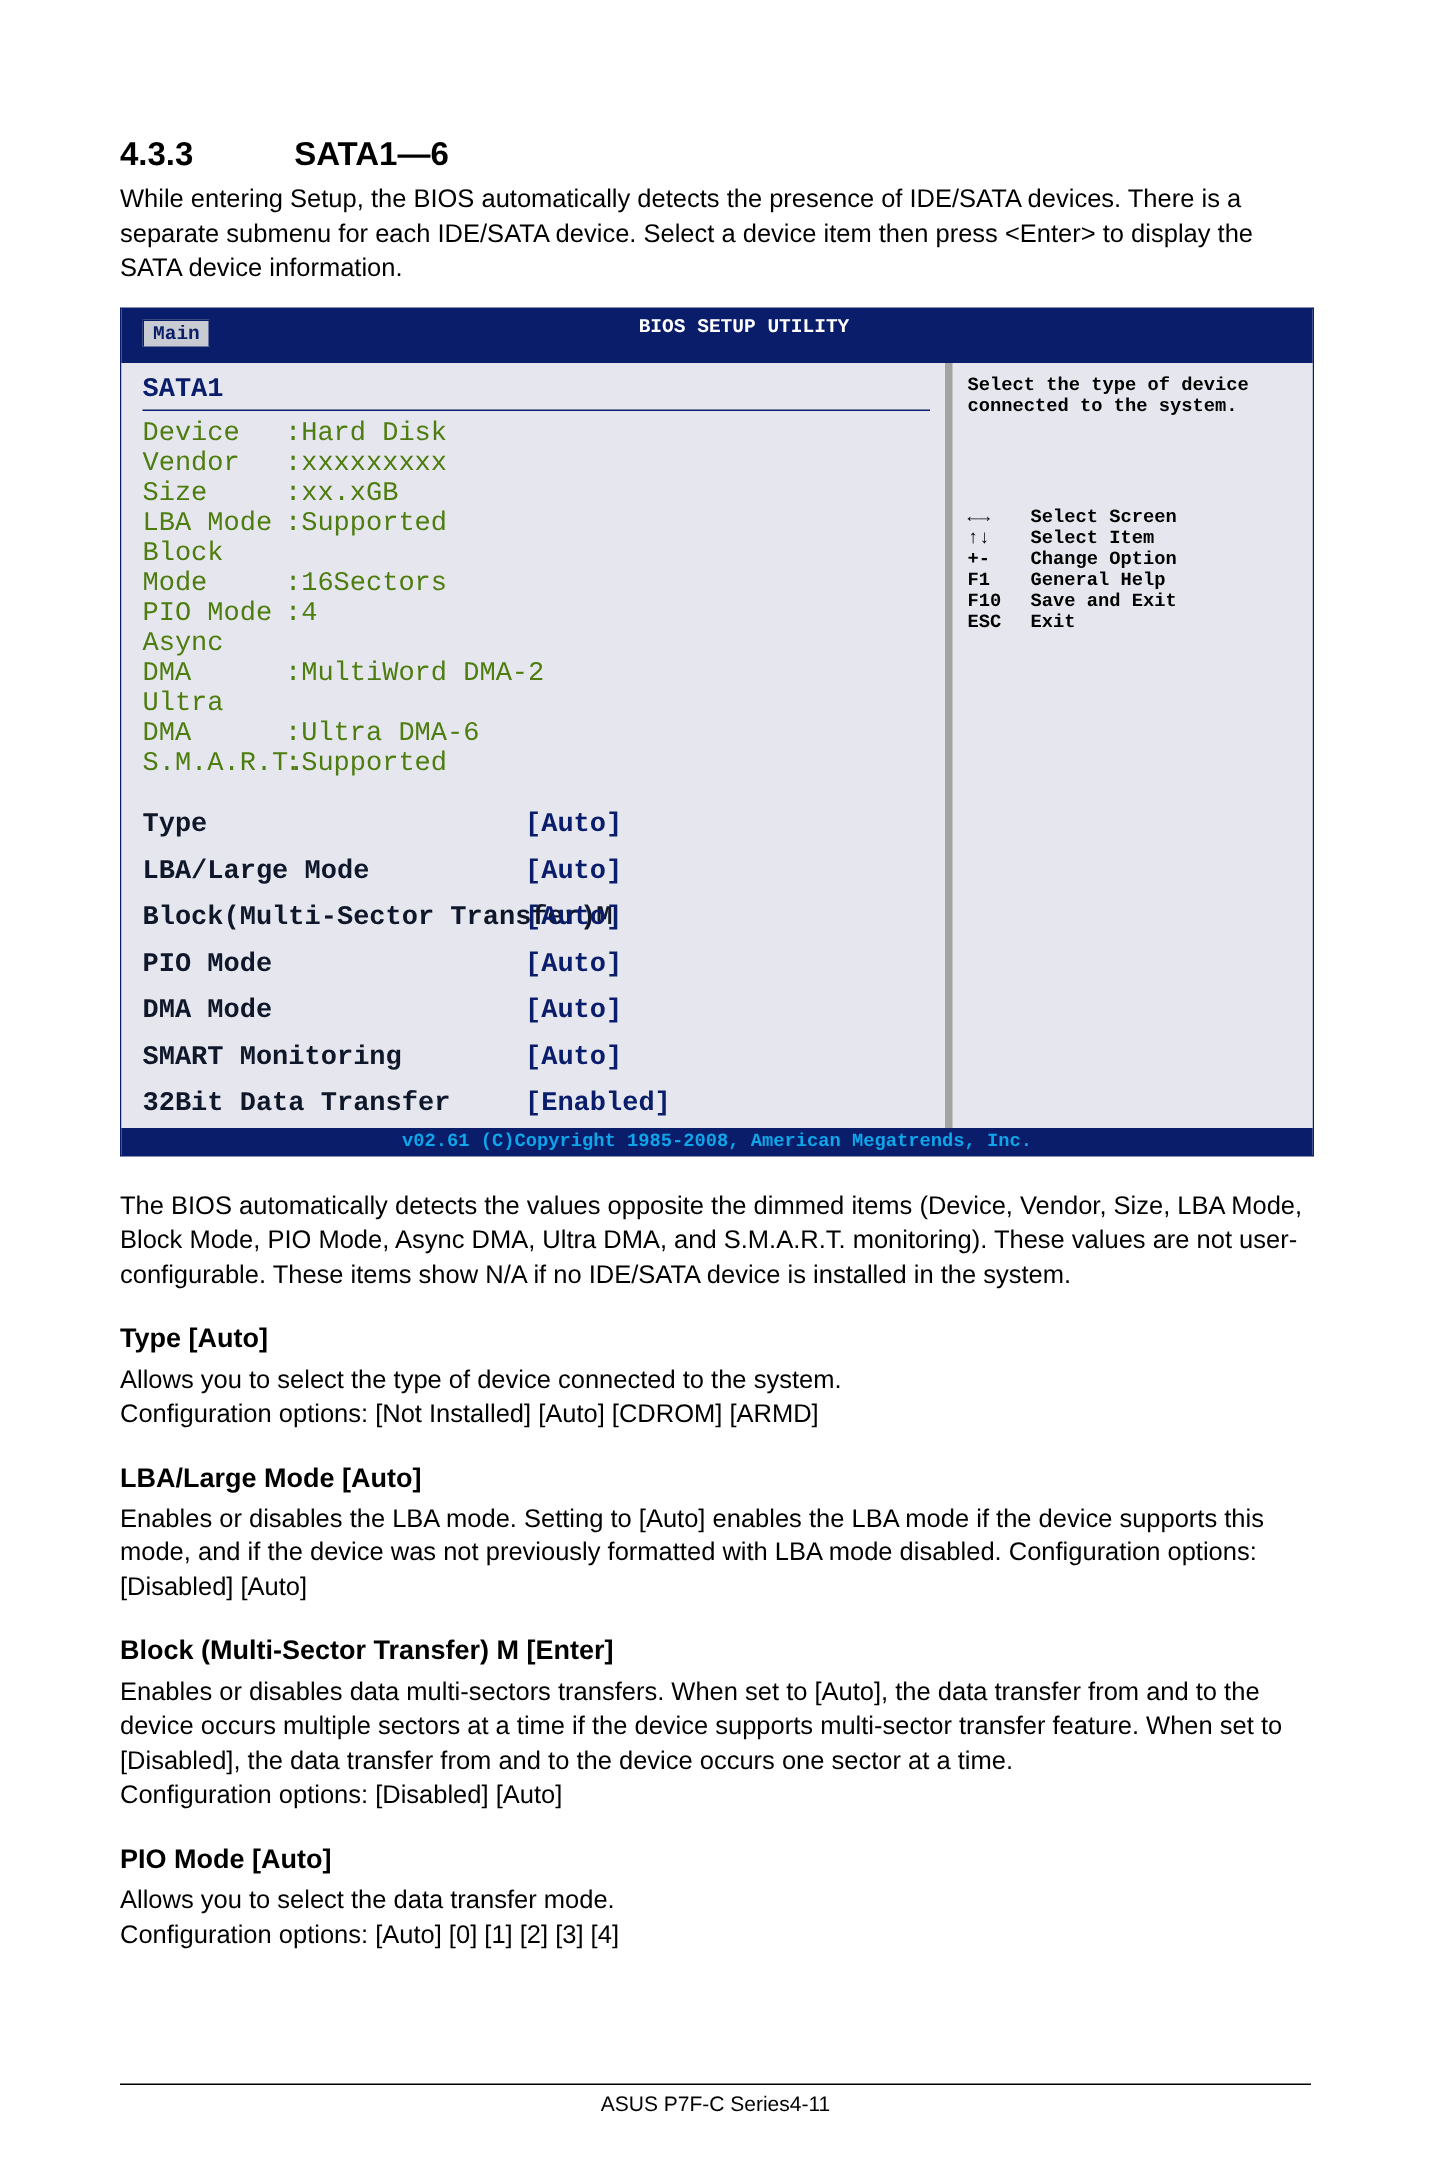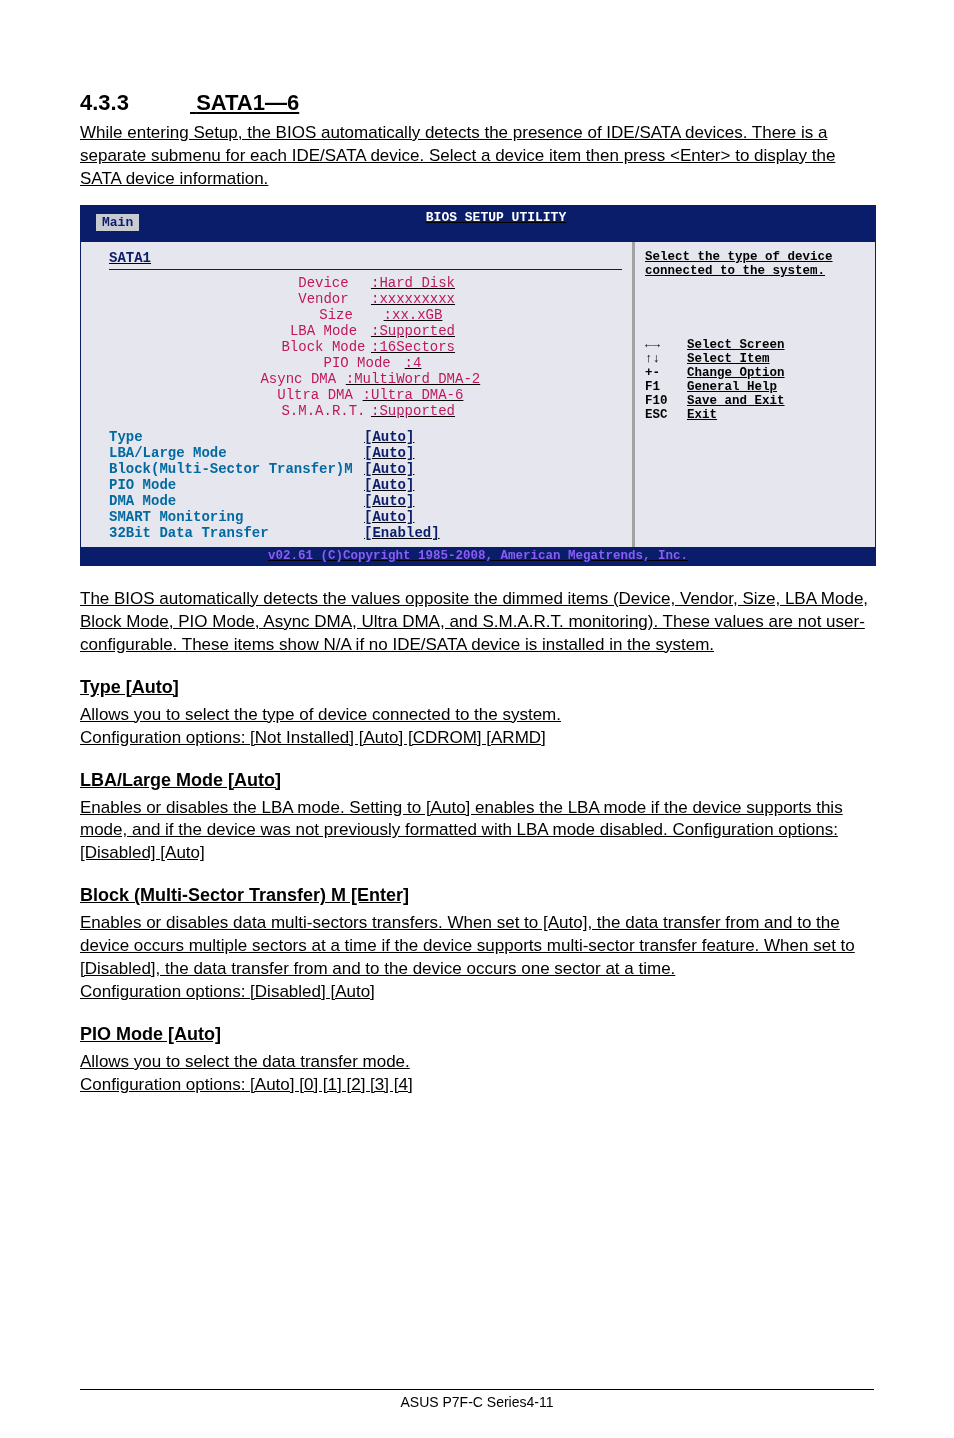--- a/index.html
+++ b/index.html
@@ -9,21 +9,20 @@
     font-family: Arial, Helvetica, sans-serif;
     color: #000;
   }
   .page {
     width: 954px;
     min-height: 1438px;
     margin: 0 auto;
     padding: 90px 80px 30px 80px;
     box-sizing: border-box;
     position: relative;
-    text-decoration: underline;
   }
   h2.section-number {
     font-size: 22px;
     font-weight: bold;
     margin: 0 0 6px 0;
   }
   .section-number .num { display:inline-block; width:110px; }
   p.body {
     font-size: 17px;
     line-height: 1.35;
@@ -68,48 +67,48 @@
     padding: 1px 6px;
     border: 1px solid #0a1d6b;
     border-bottom: none;
   }
   .bios-body {
     display: flex;
     background: #e6e7ee;
   }
   .bios-left {
     flex: 1 1 auto;
-    padding: 8px 10px 6px 28px;
-    font-size: 14px;
+    padding: 8px 10px 6px 14px;
+    font-size: 18px;
     color: #0a1d6b;
-    border-right: 3px solid #a3a3a3;
+    border-right: 5px solid #a3a3a3;
   }
   .bios-right {
     width: 220px;
     padding: 8px 10px 6px 10px;
     font-size: 12.5px;
     color: #000000;
   }
   .bios-left .sata-title { font-weight:bold; color:#0a1d6b; }
   .bios-left hr.sep {
     border: none;
     border-top: 1px solid #0a1d6b;
     margin: 3px 0 5px 0;
   }
-  .dim { color: #be185d; text-align: center; }
+  .dim { color: #4d7c0f; }
   .dim .lbl { display:inline-block; width:95px; }
   .cfg-row { white-space: pre; }
-  .cfg-row .lbl { display:inline-block; width:255px; color:#0369a1; font-weight:bold; }
+  .cfg-row .lbl { display:inline-block; width:255px; color:#0f172a; font-weight:bold;margin-top:11px; }
   .cfg-row .val { color:#0a1d6b; font-weight:bold; }
   .cfg-row.sel .lbl, .cfg-row.sel .val { background:#e6e7ee; }
   .help-block .line { white-space: nowrap; }
   .help-block .key { display:inline-block; width:42px; }
   .bios-footer {
     background: #0a1d6b;
-    color: #8b5cf6;
+    color: #0ea5e9;
     text-align: center;
     font-size: 12.5px;
     font-weight: bold;
     padding: 2px 0;
     font-family: "Courier New", monospace;
   }
   .bios-left-lower { margin-top:10px; }
 
   .page-footer {
     position: absolute;

